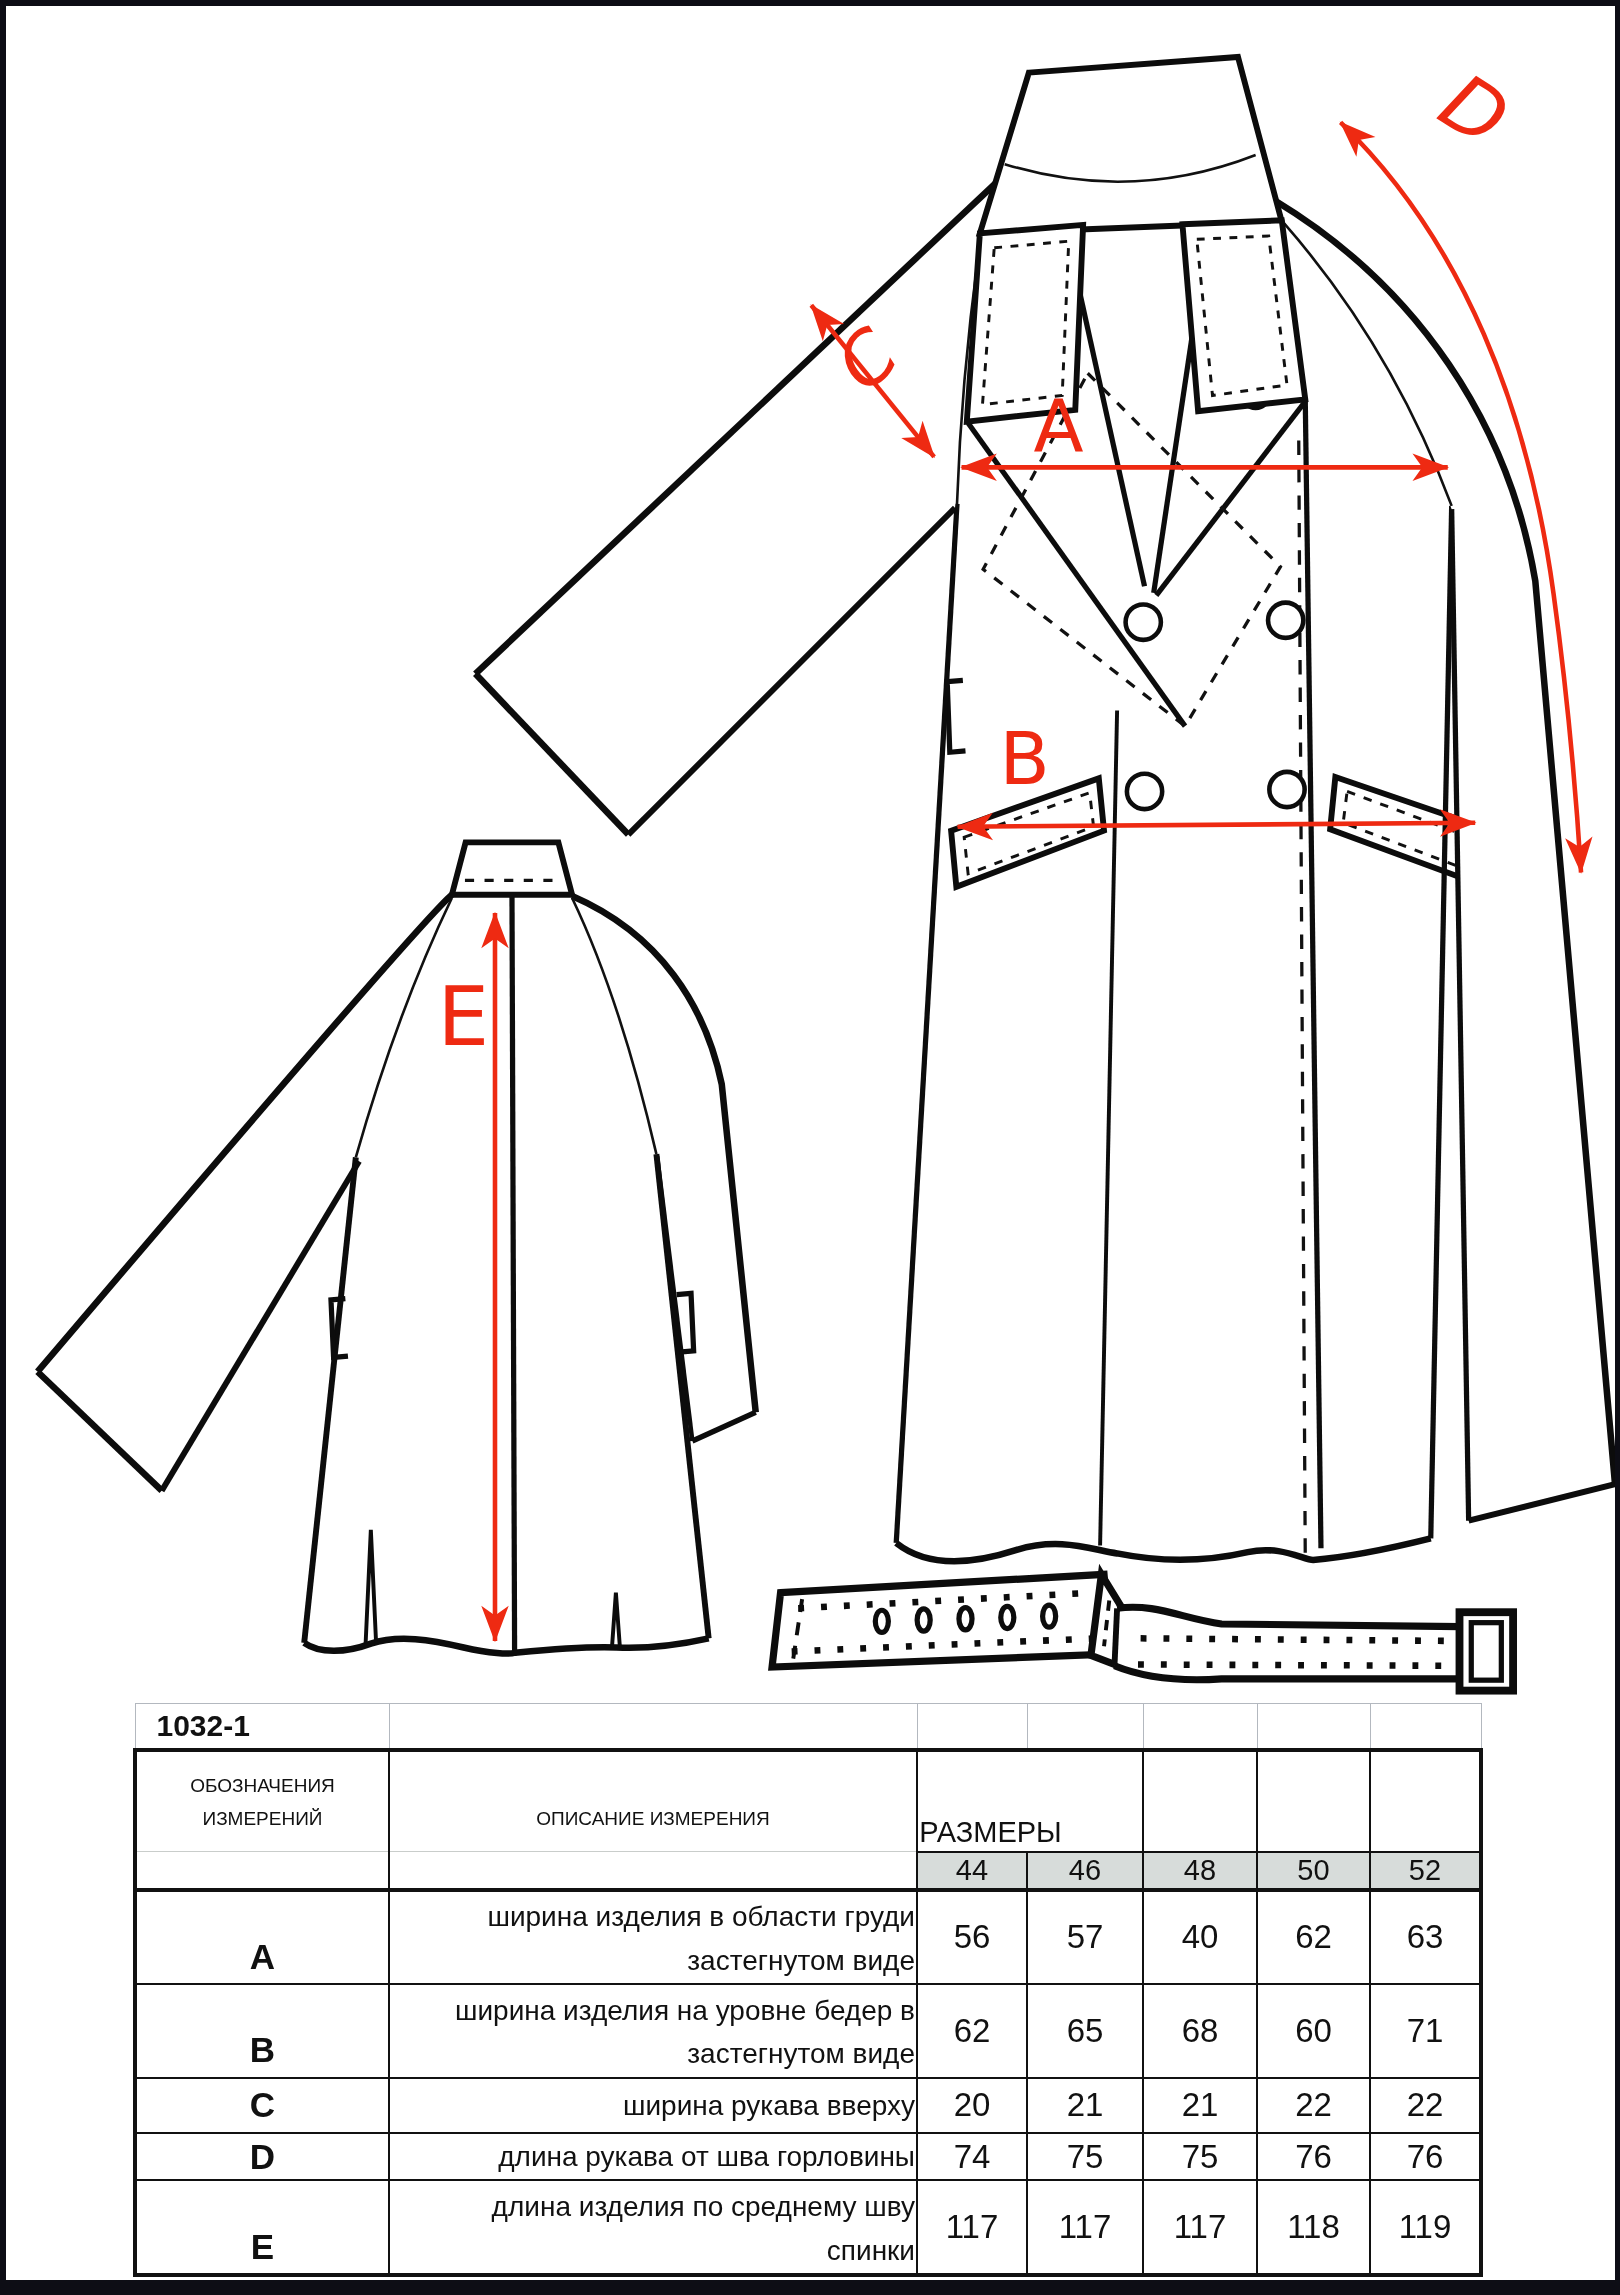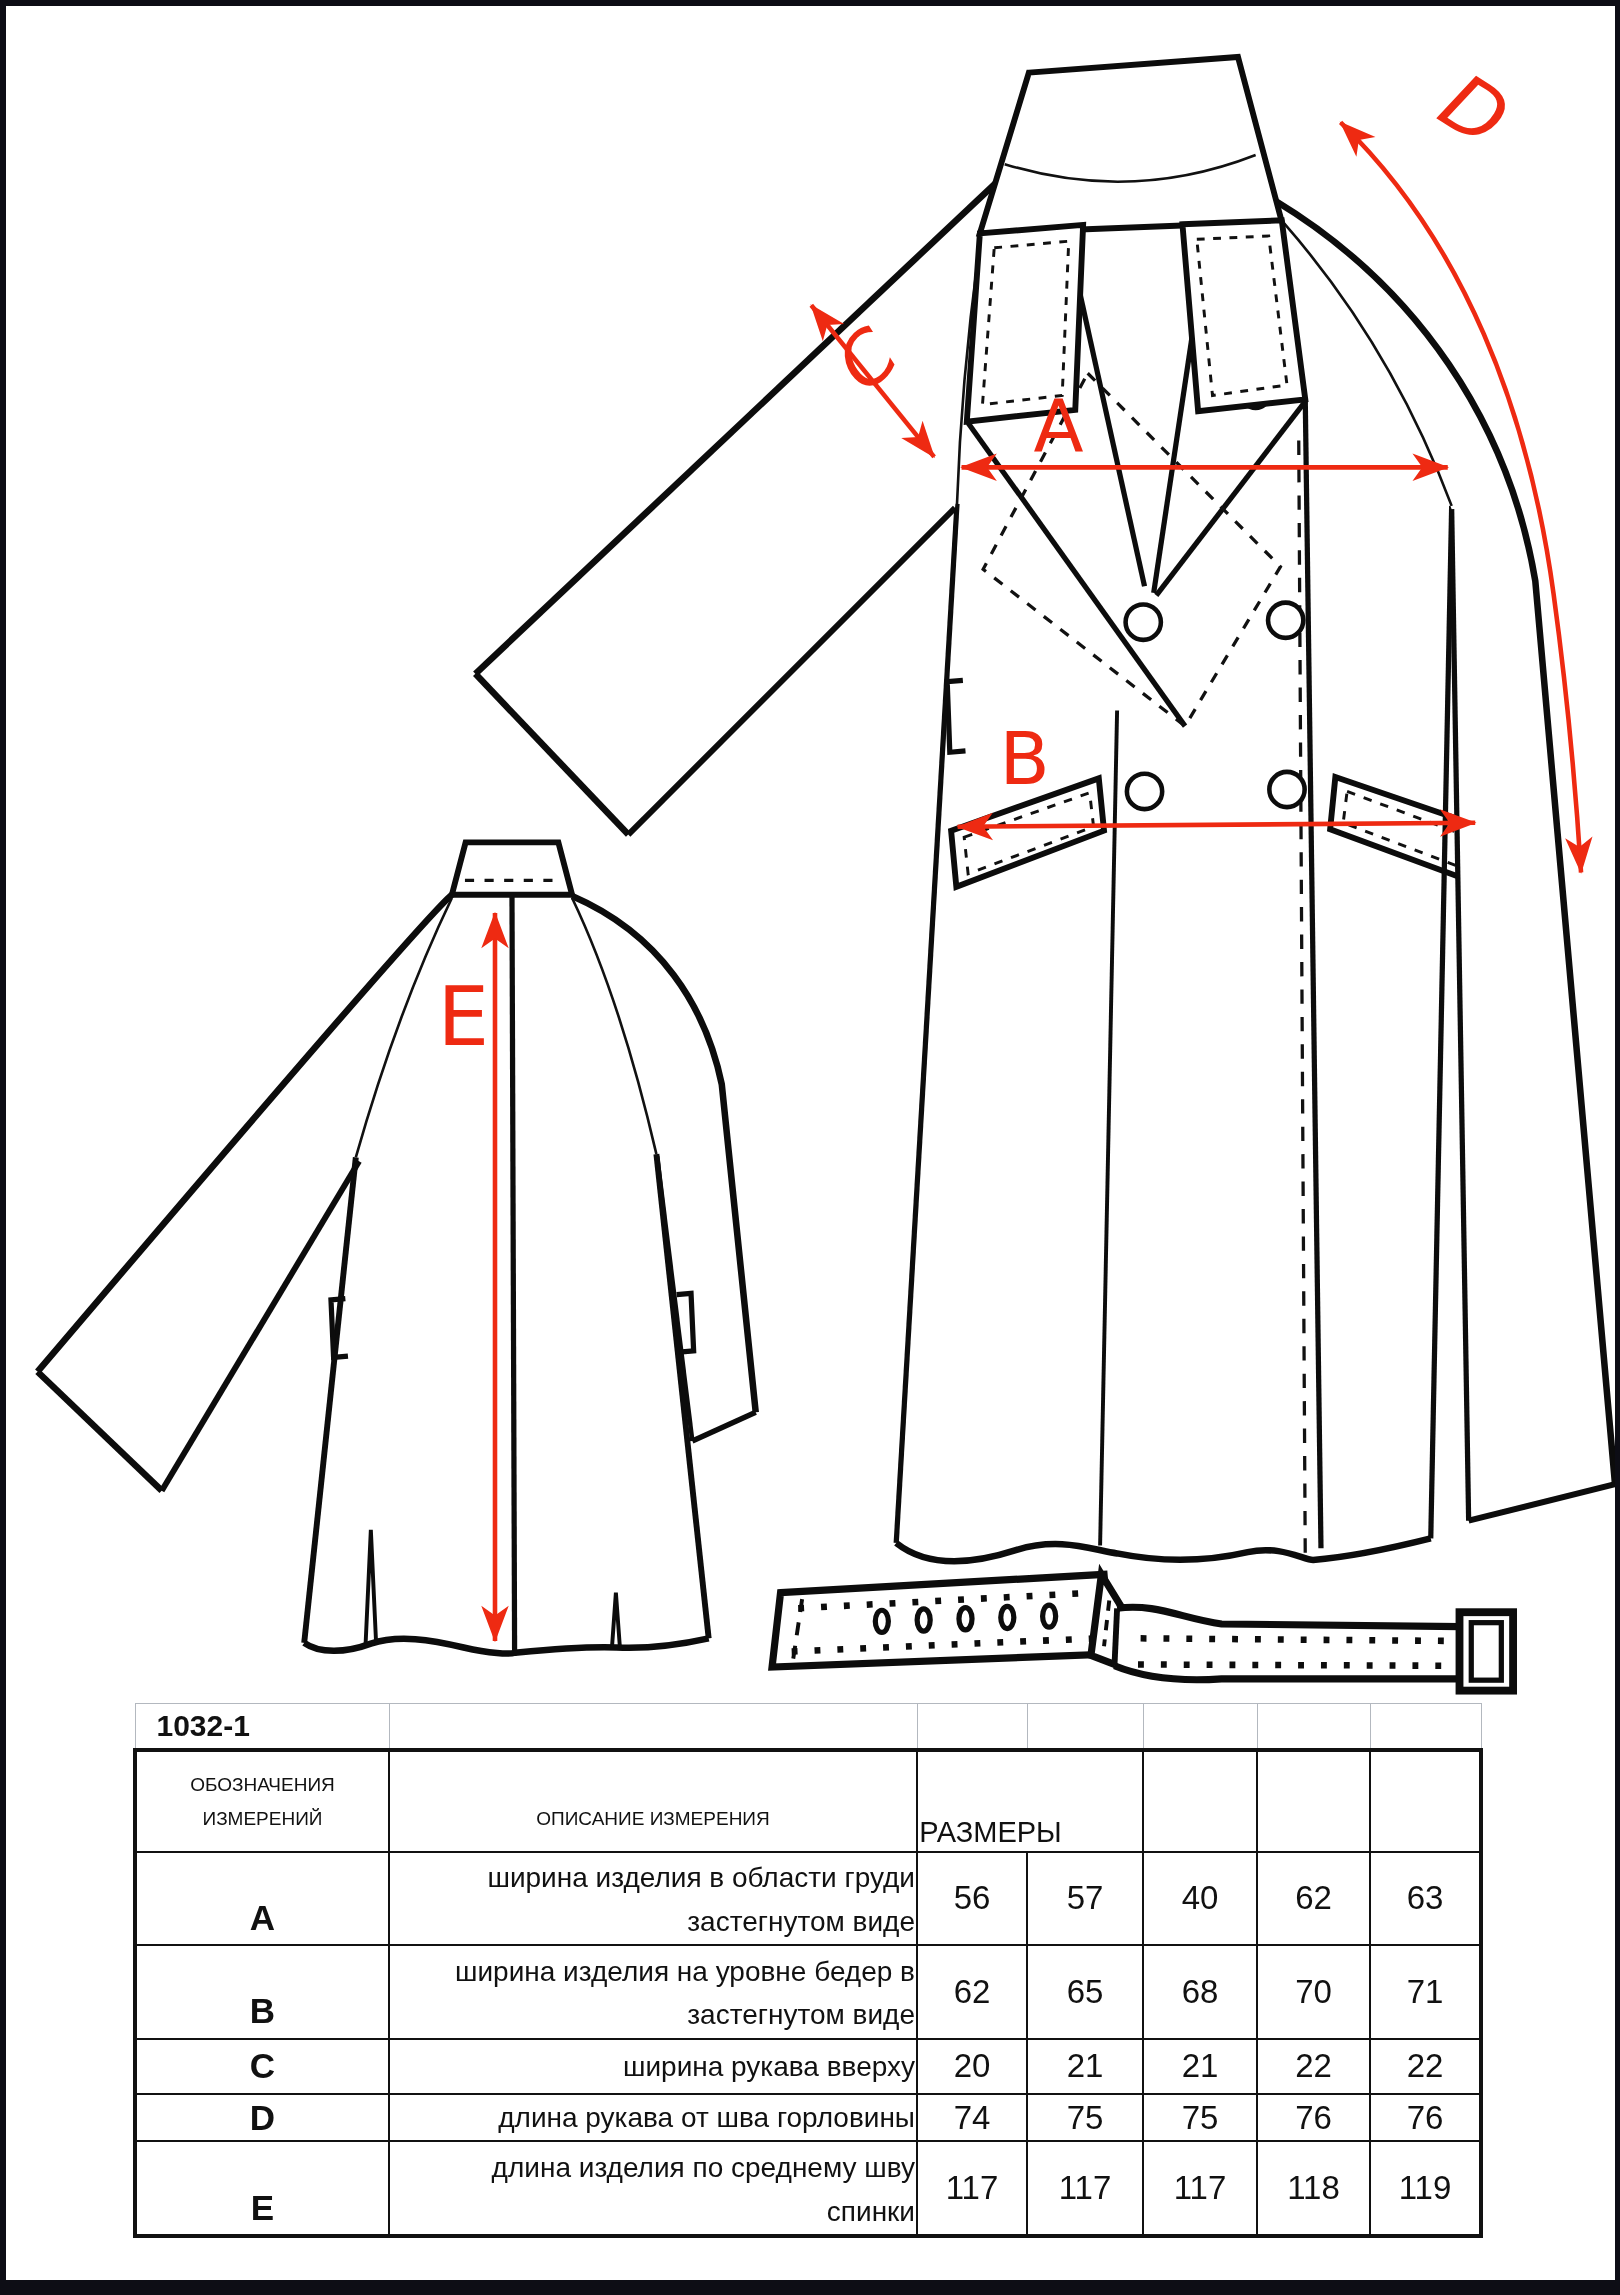--- a/index.html
+++ b/index.html
@@ -231,20 +231,29 @@
       <td class="hcell outL thinsep">
         <div>ОБОЗНАЧЕНИЯ</div>
         <div>ИЗМЕРЕНИЙ</div>
       </td>
       <td class="hcell thinsep">ОПИСАНИЕ ИЗМЕРЕНИЯ</td>
       <td class="razm" colspan="2">РАЗМЕРЫ</td>
       <td></td>
       <td></td>
       <td class="outR"></td>
     </tr>
+    <tr class="szs" style="height:37px">
+      <td class="outL whitecell"></td>
+      <td class="whitecell"></td>
+      <td class="szcell">44</td>
+      <td class="szcell">46</td>
+      <td class="szcell">48</td>
+      <td class="szcell">50</td>
+      <td class="szcell outR">52</td>
+    </tr>
     <tr style="height:87px">
       <td class="letter vbot outL">A</td>
       <td class="desc top">
         <div>ширина изделия в области груди</div>
         <div>застегнутом виде</div>
       </td>
       <td class="val">56</td>
       <td class="val">57</td>
       <td class="val">40</td>
       <td class="val">62</td>
@@ -252,21 +261,21 @@
     </tr>
     <tr style="height:90px">
       <td class="letter vbot outL">B</td>
       <td class="desc top">
         <div>ширина изделия  на уровне бедер в</div>
         <div>застегнутом виде</div>
       </td>
       <td class="val">62</td>
       <td class="val">65</td>
       <td class="val">68</td>
-      <td class="val">70</td>
+      <td class="val">60</td>
       <td class="val outR">71</td>
     </tr>
     <tr style="height:55px">
       <td class="letter vmid outL">C</td>
       <td class="desc vmid" style="vertical-align:middle">
         <div>ширина рукава вверху</div>
       </td>
       <td class="val">20</td>
       <td class="val">21</td>
       <td class="val">21</td>

